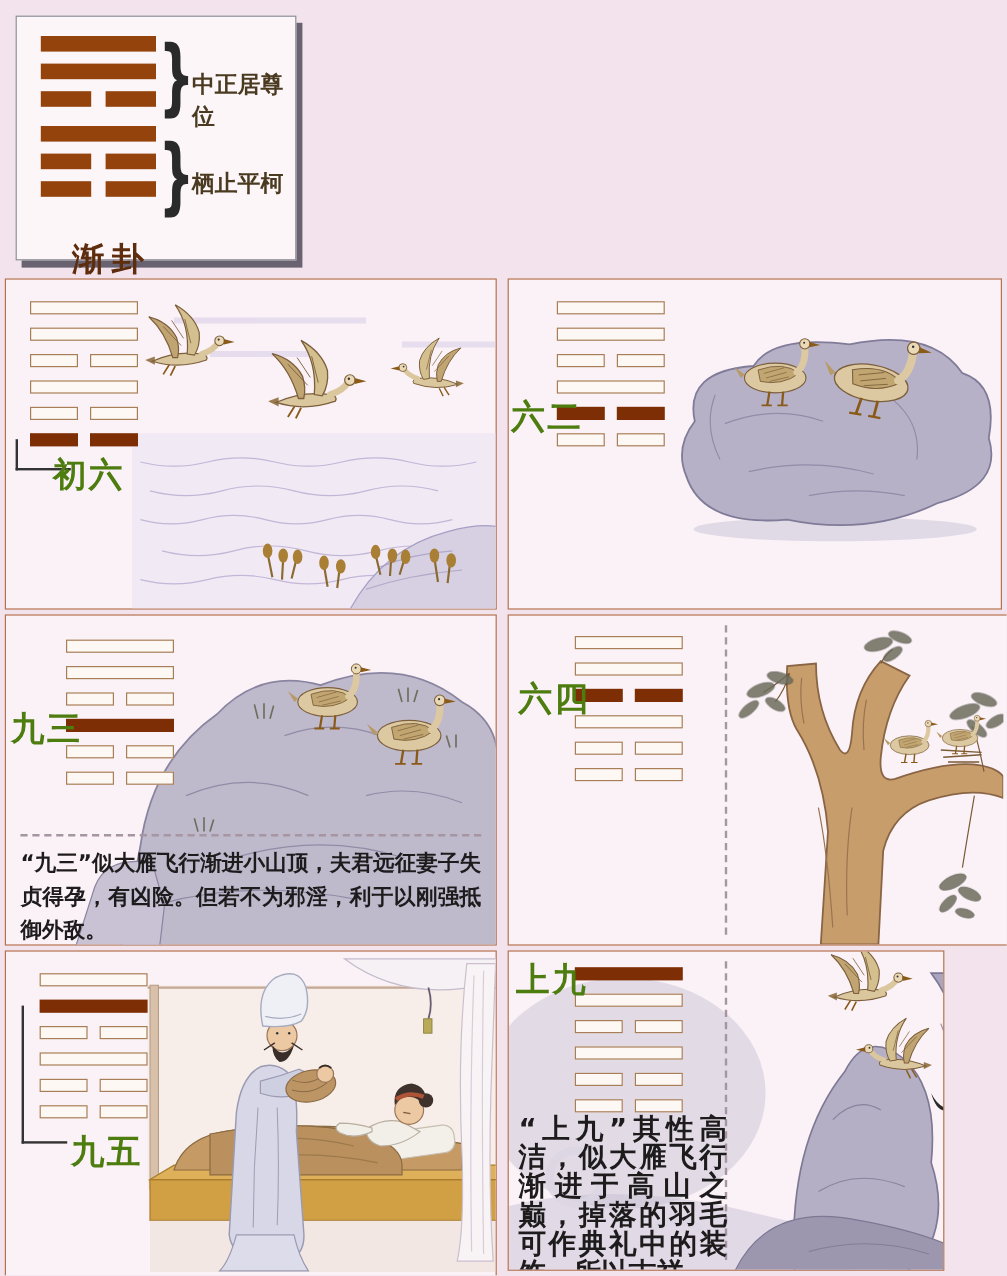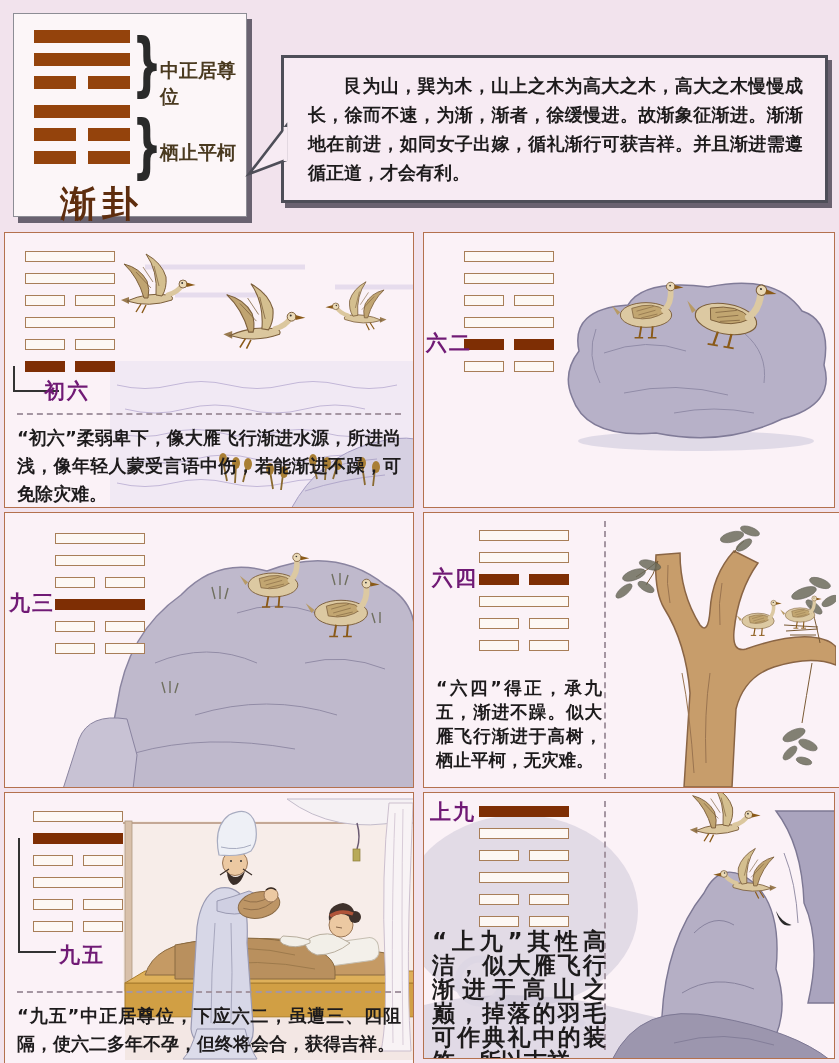--- a/index.html
+++ b/index.html
@@ -12,21 +12,21 @@
   html,body{background:var(--page-bg)}
   #page{position:relative;width:839px;height:1063px;background:var(--page-bg);
         overflow:hidden;font-family:"DejaVu Sans","Liberation Sans",sans-serif;color:var(--text-color)}
 
   
   .hexbox{position:absolute;left:13px;top:13px;width:234px;height:204px;background:#fcf6f8;
           border:1px solid #8d8d95;box-shadow:5px 6px 0 rgba(70,65,80,.8)}
   .hexbox .hexlines{position:absolute;left:20px;top:16px}
   .hexbox .hexline{width:96px;height:13px;margin-bottom:10px}
   .hexbox .hexline.tgap{margin-top:16px}
-  .hexbox-title{position:absolute;left:46px;top:166px;font-size:36px;font-weight:bold;
+  .hexbox-title{position:absolute;left:46px;top:184px;font-size:27px;font-weight:bold;
                 color:var(--title-color);letter-spacing:6px}
   .brace{position:absolute;left:118px;font-size:42px;font-weight:bold;color:#2a2a2a;
          transform:scaleY(1.65);transform-origin:top left;line-height:1}
   .brace.up{top:16px}.brace.lo{top:98px}
   .trig-label{position:absolute;left:146px;font-size:19px;font-weight:bold;color:var(--trigram-label)}
   .trig-label.up{top:44px}.trig-label.lo{top:126px}
 
   
   .bubble{position:absolute;left:281px;top:55px;width:547px;height:148px;background:var(--bubble-bg);
           border:3px solid var(--bubble-border);box-shadow:4px 5px 0 rgba(60,55,70,.75)}
@@ -42,21 +42,21 @@
   .seg.r{right:0;width:44%}
   .seg.outline{background:#fdf8f4;border:1px solid var(--outline-border)}
   .seg.lit{background:var(--highlight-line)}
   .seg.boxfill{background:var(--hexagram-line)}
 
   
   .panel{position:absolute;width:410px;height:276px;background:var(--panel-bg);
          border:1px solid var(--panel-border);overflow:hidden}
   .panel .illus{position:absolute;left:0;top:0;z-index:1}
   .panel .hexwrap{position:absolute;z-index:3}
-  .panel .line-label{position:absolute;z-index:4;font-size:21px;font-weight:bold;color:#701a75;letter-spacing:2px}
+  .panel .line-label{position:absolute;z-index:4;font-size:28px;font-weight:bold;color:#4d7c0f;letter-spacing:2px}
   .panel .bracket{position:absolute;z-index:2;border-left:2px solid #333;border-bottom:2px solid #333}
   .panel .panel-text{position:absolute;z-index:4;font-size:18px;line-height:28px;font-weight:bold;
                      text-align:justify}
   .with-dash{border-top:2px dashed var(--dashed-divider);padding-top:9px}
   .vdash{position:absolute;z-index:2;left:180px;top:8px;bottom:8px;border-left:2px dashed var(--dashed-divider)}
 
   .p1{left:4px;top:232px}
   .p1 .hexwrap{left:20px;top:18px}
   .p1 .line-label{left:39px;top:144px}
   .p1 .bracket{left:8px;top:133px;width:46px;height:26px}
@@ -77,21 +77,21 @@
   .p4 .line-label{left:8px;top:51px}
   .p4 .panel-text{left:12px;width:166px;top:163px;font-size:17.5px;line-height:24px}
   .p4 .illus{left:182px}
 
   .p5{left:4px;top:792px;height:314px}
   .p5 .hexwrap{left:28px;top:18px}
   .p5 .line-label{left:54px;top:148px}
   .p5 .bracket{left:13px;top:45px;width:38px;height:115px}
   .p5 .panel-text{left:12px;right:12px;top:198px}
 
-  .p6{left:423px;top:792px;width:412px;height:267px}
+  .p6{left:423px;top:792px;width:364px;height:267px}
   .p6 .hexwrap{left:55px;top:13px}
   .p6 .line-label{left:6px;top:5px}
   .p6 .panel-text{left:8px;width:174px;top:136px;font-size:23px;line-height:24px}
 </style>
 </head>
 <body>
 
 <div id="page">
 
   <div class="hexbox">
@@ -118,27 +118,20 @@
           <div class="seg r boxfill"></div>
         </div>
       </div>
     <div class="brace up">}</div>
     <div class="trig-label up">中正居尊位</div>
     <div class="brace lo">}</div>
     <div class="trig-label lo">栖止平柯</div>
     <div class="hexbox-title">渐卦</div>
   </div>
 
-  <div class="bubble">
-    <svg class="bubble-tail" viewBox="0 0 40 56">
-      <path d="M39,2 L2,50 L39,36 Z" fill="#f7ebf3" stroke="#4e4e58" stroke-width="2.6"></path>
-      <rect x="36.6" y="3" width="4" height="34" fill="#f7ebf3"></rect>
-    </svg>
-    <p>艮为山，巽为木，山上之木为高大之木，高大之木慢慢成长，徐而不速，为渐，渐者，徐缓慢进。故渐象征渐进。渐渐地在前进，如同女子出嫁，循礼渐行可获吉祥。并且渐进需遵循正道，才会有利。</p>
-  </div>
 
   <section class="panel p1">
     <svg class="illus" width="410" height="276" viewBox="0 0 410 276">
       <defs>
         <g id="gooseF">
           <path d="M-36,3 L-28,0 L-28,7 Z" fill="#9a7b50"></path>
           <path d="M-30,4 Q-10,-5 11,-2 Q17,-1 15,3 Q-8,11 -30,4 Z" fill="#dbc79e" stroke="#7c5f3c"></path>
           <path d="M11,-2 Q21,-5 25,-12" stroke="#dbc79e" stroke-width="5" fill="none" stroke-linecap="round"></path>
           <circle cx="26" cy="-13" r="4" fill="#ead9b6" stroke="#7c5f3c" stroke-width="0.9"></circle>
           <path d="M29.5,-14.5 L38.5,-12 L29.5,-10 Z" fill="#8a5a18"></path>
@@ -204,21 +197,20 @@
           <div class="seg l outline"></div>
           <div class="seg r outline"></div>
         </div>
         <div class="hexline">
           <div class="seg l lit"></div>
           <div class="seg r lit"></div>
         </div>
       </div>
     <div class="bracket"></div>
     <div class="line-label">初六</div>
-    <div class="panel-text with-dash">“初六”柔弱卑下，像大雁飞行渐进水源，所进尚浅，像年轻人蒙受言语中伤，若能渐进不躁，可免除灾难。</div>
   </section>
 
   <section class="panel p2">
     <svg class="illus" width="412" height="276" viewBox="0 0 412 276">
       <defs>
         <g id="gooseS">
           <ellipse cx="0" cy="0" rx="27" ry="13" fill="#dcc9a2" stroke="#7c5f3c"></ellipse>
           <path d="M-27,-3 L-36,-10 L-30,0 Z" fill="#b79a66"></path>
           <path d="M-15,-7 Q8,-15 21,-4 Q6,7 -13,3 Z" fill="#c2a671" stroke="#7c5f3c" stroke-width="0.8"></path>
           <path d="M-10,-4 L8,-9 M-8,0 L10,-5 M-5,3 L12,-1" stroke="#7c5f3c" stroke-width="0.6"></path>
@@ -305,20 +297,21 @@
         <div class="hexline">
           <div class="seg l outline"></div>
           <div class="seg r outline"></div>
         </div>
         <div class="hexline">
           <div class="seg l outline"></div>
           <div class="seg r outline"></div>
         </div>
       </div>
     <div class="line-label">九三</div>
+    <div class="panel-text with-dash">“九三”似大雁飞行渐进小山顶，夫君远征妻子失贞得孕，有凶险。但若不为邪淫，利于以刚强抵御外敌。</div>
   </section>
 
   <section class="panel p4">
     <div class="vdash"></div>
     <svg class="illus" width="230" height="274" viewBox="0 0 230 274">
       <path d="M78,274 L84,180 Q80,130 58,95 Q48,78 50,42 L74,40 Q74,80 94,112 Q102,122 104,98 Q106,62 128,38 L152,50 Q132,78 128,118 Q126,140 140,136 Q180,122 205,124 Q224,126 230,134 L230,152 Q205,142 168,154 Q138,164 130,196 L126,274 Z" fill="#c79d6b" stroke="#8a6545" stroke-width="1.5"></path>
       <g stroke="#9a7450" fill="none">
         <path d="M88,260 Q84,200 76,160"></path>
           <path d="M100,250 Q98,200 104,160"></path>
         <path d="M64,90 Q60,70 62,52"></path>
@@ -368,21 +361,20 @@
         <div class="hexline">
           <div class="seg l outline"></div>
           <div class="seg r outline"></div>
         </div>
         <div class="hexline">
           <div class="seg l outline"></div>
           <div class="seg r outline"></div>
         </div>
       </div>
     <div class="line-label">六四</div>
-    <div class="panel-text">“六四”得正，承九五，渐进不躁。似大雁飞行渐进于高树，栖止平柯，无灾难。</div>
   </section>
 
   <section class="panel p5">
     <svg class="illus" width="410" height="267" viewBox="0 0 410 267">
       <rect x="118" y="28" width="292" height="170" fill="#f3e7dc" opacity="0.5"></rect>
       <path d="M118,30 L410,30 M126,30 L126,198" stroke="#c4a896" stroke-width="2" fill="none"></path>
       <rect x="120" y="28" width="7" height="170" fill="#d8c0aa" stroke="#b09880" stroke-width="0.8"></rect>
       <rect x="120" y="190" width="290" height="34" fill="#d19f44" stroke="#a87c2c"></rect>
       <path d="M120,190 L140,178 L410,178 L410,190 Z" fill="#deb05a" stroke="#a87c2c"></path>
       <rect x="120" y="224" width="290" height="43" fill="#e8d8c8" opacity="0.4"></rect>
@@ -440,21 +432,20 @@
           <div class="seg l outline"></div>
           <div class="seg r outline"></div>
         </div>
         <div class="hexline">
           <div class="seg l outline"></div>
           <div class="seg r outline"></div>
         </div>
       </div>
     <div class="bracket"></div>
     <div class="line-label">九五</div>
-    <div class="panel-text with-dash">“九五”中正居尊位，下应六二，虽遭三、四阻隔，使六二多年不孕，但终将会合，获得吉祥。</div>
   </section>
 
   <section class="panel p6">
     <div class="vdash"></div>
     <svg class="illus" width="412" height="267" viewBox="0 0 412 267">
       <ellipse cx="96" cy="118" rx="118" ry="96" fill="#cac4d6" opacity="0.5"></ellipse>
       <path d="M0,212 Q80,192 180,212 L412,267 L0,267 Z" fill="#c2bcd0" opacity="0.45"></path>
       <g fill="none" stroke="#dcd6e4" stroke-width="7" opacity="0.8">
         <circle cx="56" cy="188" r="22"></circle>
           <circle cx="300" cy="240" r="24"></circle>

